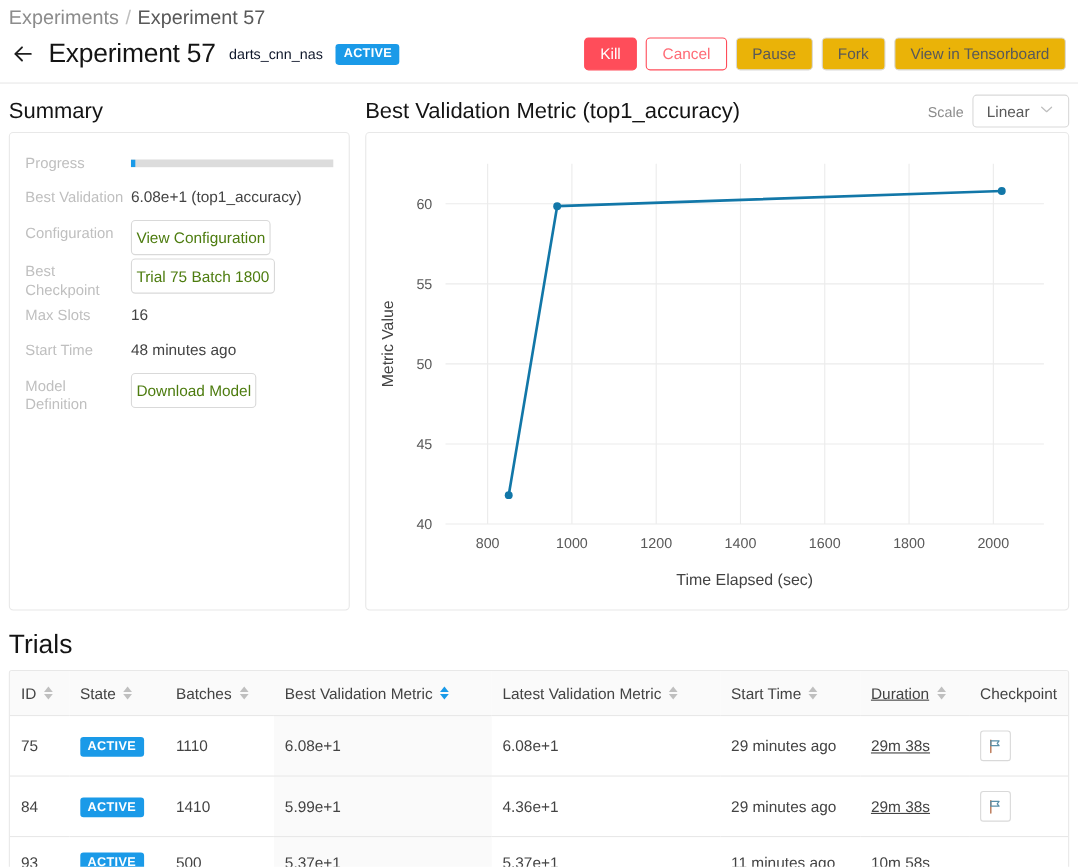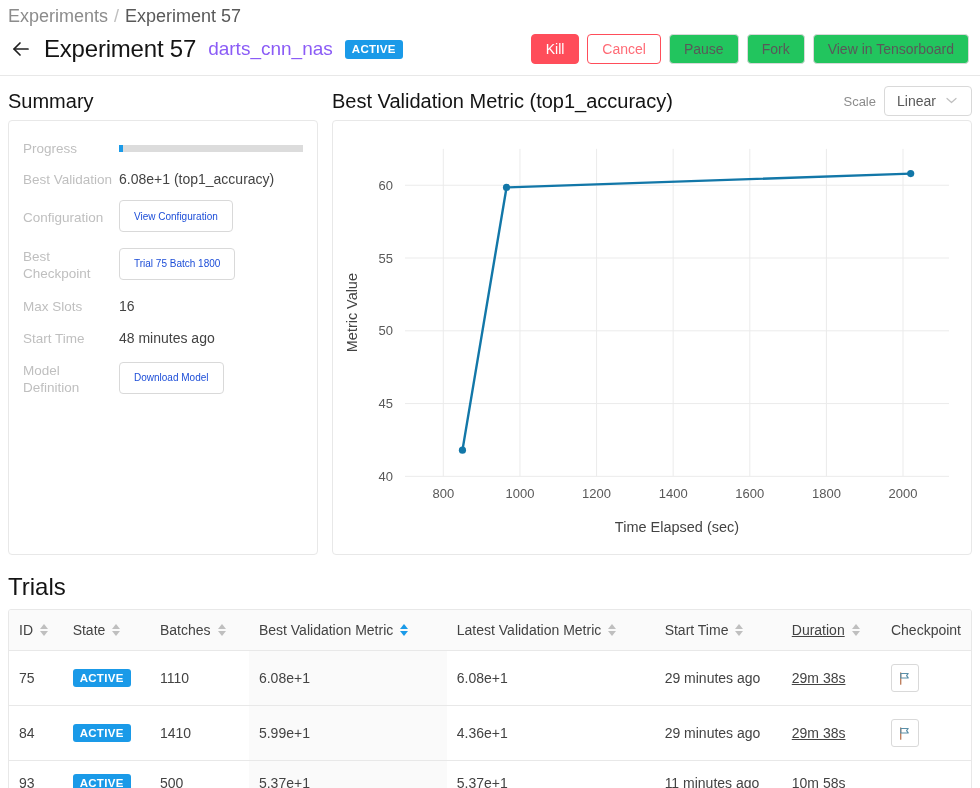--- a/index.html
+++ b/index.html
@@ -42,22 +42,22 @@
     margin-right: 10px;
   }
   .page-title {
     font-size: 24px;
     font-weight: 400;
     color: #141414;
     letter-spacing: -0.2px;
     white-space: nowrap;
   }
   .subtitle {
-    font-size: 19px;
-    color: #8b5cf6;
+    font-size: 13px;
+    color: #0f172a;
     margin-left: 12px;
     white-space: nowrap;
   }
   .badge {
     margin-left: 12px;
     background: #1a9ae8;
     color: #ffffff;
     font-size: 11.5px;
     font-weight: bold;
     padding: 3px 7px 3px 7px;
@@ -72,21 +72,21 @@
     gap: 8px;
     align-items: center;
     padding-right: 3px;
   }
   .btn {
     height: 30px;
     padding: 0 14px;
     font-size: 14px;
     border-radius: 4px;
     border: 1px solid #d9d9d9;
-    background: #22c55e;
+    background: #eab308;
     color: #595959;
     cursor: pointer;
     font-family: "Liberation Sans", sans-serif;
     display: flex;
     align-items: center;
     justify-content: center;
     white-space: nowrap;
   }
   .btn-danger {
     background: #ff4d5a;
@@ -188,31 +188,31 @@
     position: relative;
     overflow: hidden;
   }
   .progress-fill {
     position: absolute;
     left: 0; top: 0; bottom: 0;
     background: #1a9ae8;
   }
   .sum-btn {
     height: 32px;
-    padding: 0 14px;
+    padding: 0 4px;
     border: 1px solid #d9d9d9;
     border-radius: 4px;
     background: #fff;
-    font-size: 10px;
-    color: #1d4ed8;
+    font-size: 14px;
+    color: #4d7c0f;
     cursor: pointer;
     font-family: "Liberation Sans", sans-serif;
     white-space: nowrap;
   }
-  .sum-row.btnrow { margin-bottom: 13px; align-items: center; }
+  .sum-row.btnrow { margin-bottom: 3px; }
 
   
   .chart-card {
     height: 435px;
     padding: 0;
     position: relative;
   }
   .chart-svg { display: block; width: 100%; height: 100%; }
 
   

